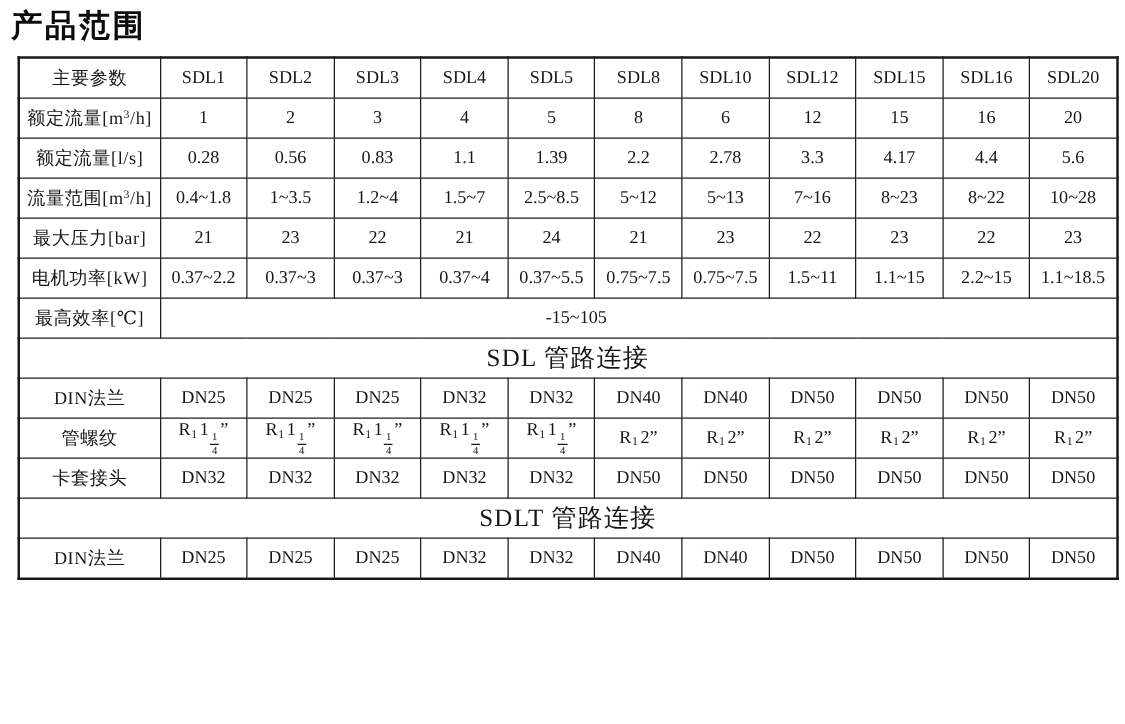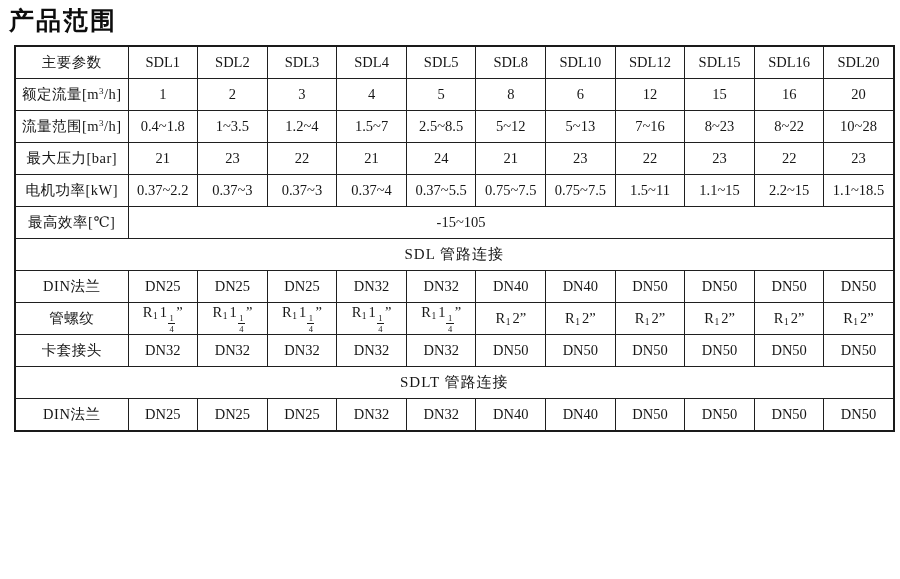--- a/index.html
+++ b/index.html
@@ -44,21 +44,21 @@
     font-size: 14.5px;
     white-space: nowrap;
     overflow: hidden;
     color: #161616;
   }
   table.spec th.row-label {
     font-size: 14.5px;
     letter-spacing: 0.5px;
   }
   table.spec td.section-cell {
-    font-size: 15px;
+    font-size: 20px;
     letter-spacing: 1px;
   }
   table.spec td.span-cell {
     
     padding-right: 100px;
   }
   table.spec sup {
     font-size: 9px;
     vertical-align: 5px;
     line-height: 0;
@@ -121,20 +121,34 @@
           <td>4</td>
           <td>5</td>
           <td>8</td>
           <td>6</td>
           <td>12</td>
           <td>15</td>
           <td>16</td>
           <td>20</td>
         </tr>
         <tr>
+          <th class="row-label">额定流量[l/s]</th>
+          <td>0.28</td>
+          <td>0.56</td>
+          <td>0.83</td>
+          <td>1.1</td>
+          <td>1.39</td>
+          <td>2.2</td>
+          <td>2.78</td>
+          <td>3.3</td>
+          <td>4.17</td>
+          <td>4.4</td>
+          <td>5.6</td>
+        </tr>
+        <tr>
           <th class="row-label">流量范围[m<sup>3</sup>/h]</th>
           <td>0.4~1.8</td>
           <td>1~3.5</td>
           <td>1.2~4</td>
           <td>1.5~7</td>
           <td>2.5~8.5</td>
           <td>5~12</td>
           <td>5~13</td>
           <td>7~16</td>
           <td>8~23</td>

